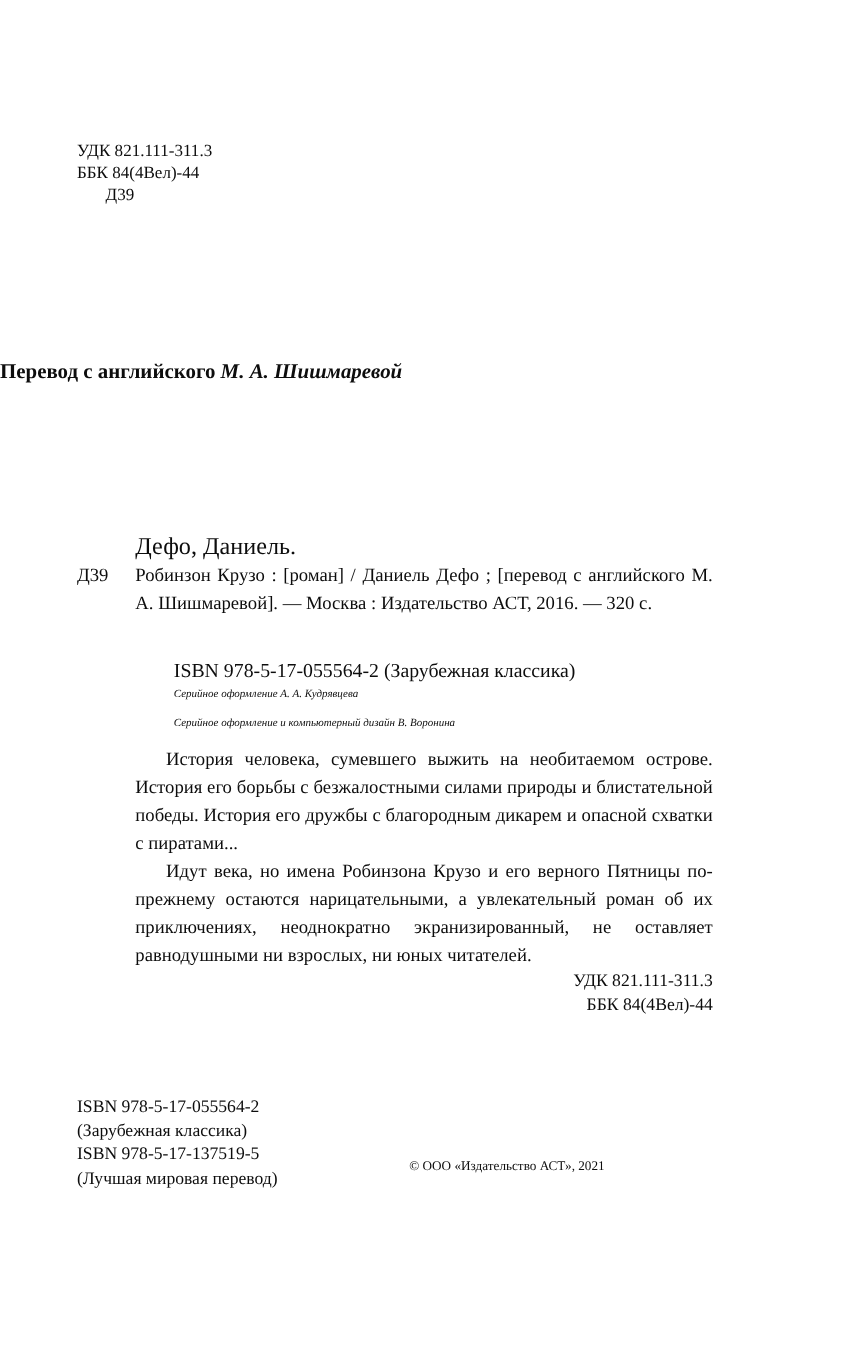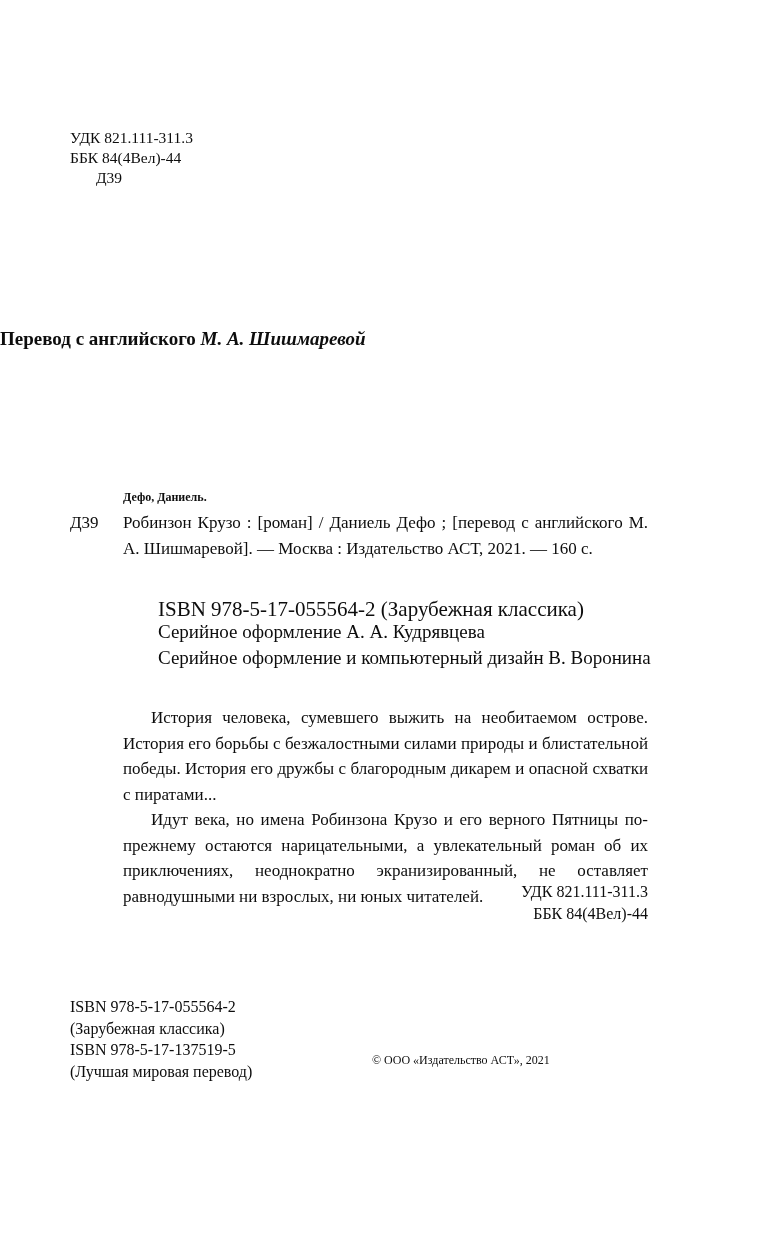--- a/index.html
+++ b/index.html
@@ -46,23 +46,23 @@
 
   
   .record {
     position: absolute;
     left: 70px;
     top: 486px;
     width: 578px;
   }
   .record-author {
     margin: 0 0 0 53px;
-    font-size: 12px;
+    font-size: 22px;
     line-height: 22px;
-    font-weight: 700;
+    font-weight: 400;
   }
   .record-body {
     position: relative;
     margin-top: 2px;
   }
   .record-shelf {
     position: absolute;
     left: 0;
     top: 0;
     font-size: 17px;
@@ -78,36 +78,37 @@
   }
 
   
   .isbn-block {
     position: absolute;
     left: 158px;
     top: 597px;
     width: 500px;
   }
   .isbn-line {
-    font-size: 21px;
+    font-size: 18px;
     line-height: 24px;
     white-space: nowrap;
   }
   .series-line {
-    font-size: 19px;
+    font-size: 10px;
     line-height: 21px;
+    font-style: italic;
     white-space: nowrap;
   }
   .isbn-gap { height: 5px; }
 
   
   .annotation {
     position: absolute;
     left: 123px;
-    top: 705px;
+    top: 677px;
     width: 525px;
     font-size: 17px;
     line-height: 25.5px;
   }
   .annotation p {
     margin: 0;
     text-indent: 28px;
     text-align: justify;
     text-align-last: left;
     hyphens: manual;
@@ -158,21 +159,21 @@
   </div>
 
   <div class="translator-line">
     <span class="t-label">Перевод с английского </span><span class="t-name">М. А. Шишмаревой</span>
   </div>
 
   <div class="record">
     <div class="record-author">Дефо, Даниель.</div>
     <div class="record-body">
       <div class="record-shelf">Д39</div>
-      <div class="record-desc">Робинзон Крузо : [роман] / Даниель Дефо ; [перевод с английского М. А. Шишмаревой]. — Москва : Издательство АСТ, 2021. — 160 с.</div>
+      <div class="record-desc">Робинзон Крузо : [роман] / Даниель Дефо ; [перевод с английского М. А. Шишмаревой]. — Москва : Издательство АСТ, 2016. — 320 с.</div>
     </div>
   </div>
 
   <div class="isbn-block">
     <div class="isbn-line">ISBN 978-5-17-055564-2 (Зарубежная классика)</div>
     <div class="series-line">Серийное оформление А. А. Кудрявцева</div>
     <div class="isbn-gap"></div>
     <div class="series-line">Серийное оформление и компьютерный дизайн В. Воронина</div>
   </div>
 

